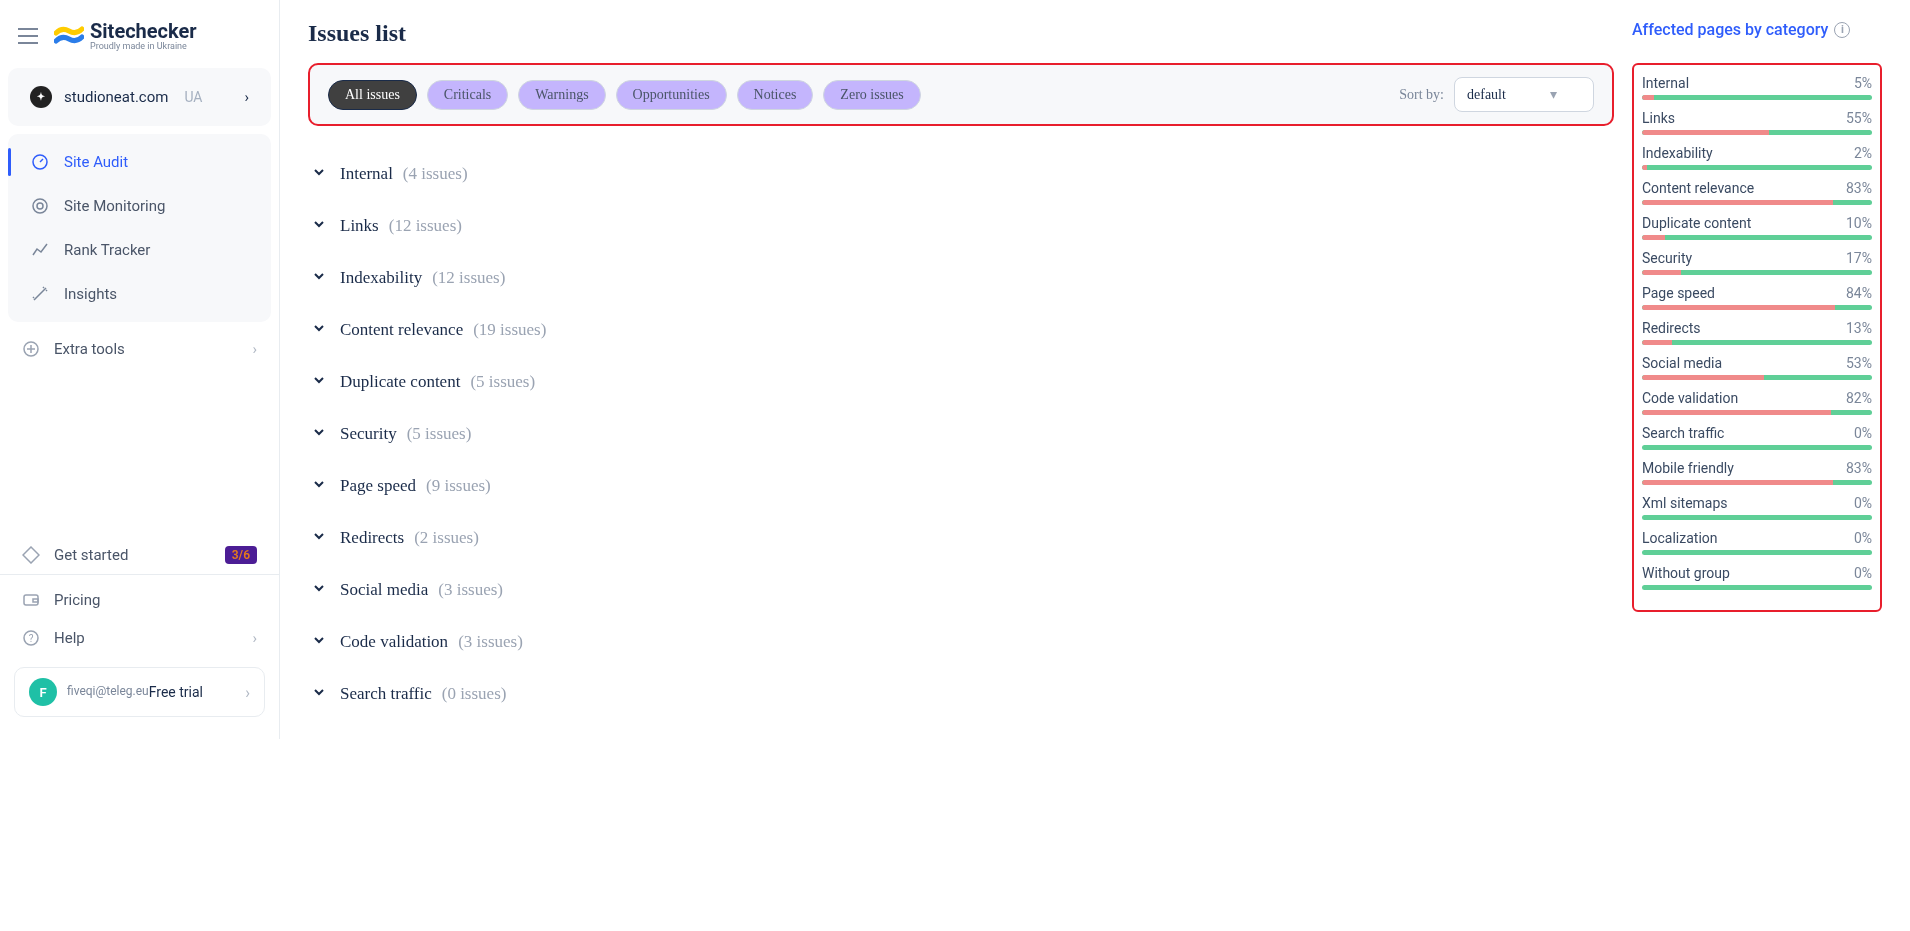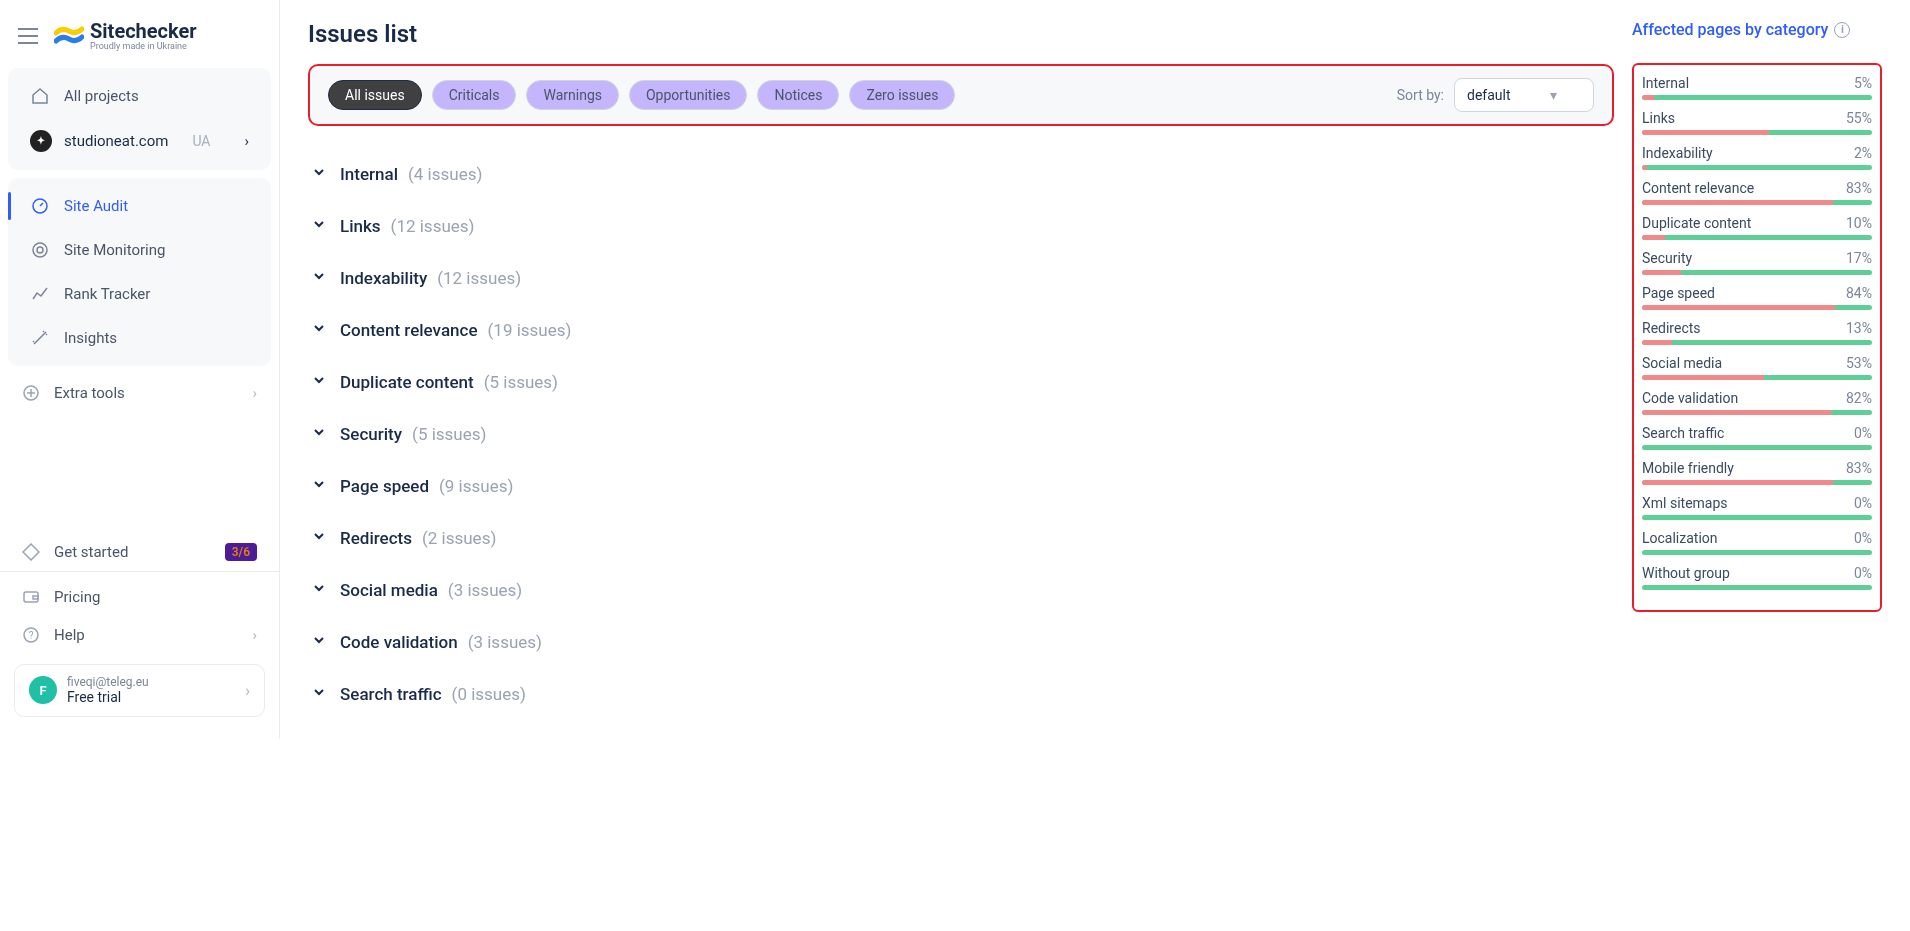--- a/index.html
+++ b/index.html
@@ -15,34 +15,34 @@
 .logo-sub { font-size: 9px; color: #7a8699; }
 .logo-col { display:flex; flex-direction:column; line-height:1.1;}
 .nav-group { padding: 6px 8px; background: #f7f8fa; border-radius: 10px; margin: 0 8px 8px; }
 .nav-item { display: flex; align-items: center; gap: 14px; padding: 12px 14px; color: #4a5568; cursor: pointer; border-radius: 8px; position: relative; font-size: 15px;}
 .nav-item.active { color: #2f5dfb; }
 .nav-item.active::before { content:''; position:absolute; left:-8px; top:8px; bottom:8px; width:3px; background:#2f5dfb; border-radius:2px;}
 .nav-item .icon { width: 20px; height: 20px; color:#7a8699; display:flex;align-items:center;justify-content:center;}
 .nav-item.active .icon { color:#2f5dfb; }
 .project-item { display:flex; align-items:center; gap:12px; padding: 12px 14px; cursor:pointer; font-size:15px;}
 .project-badge { width:22px; height:22px; border-radius:50%; background:#222; color:#fff; font-size:10px; font-weight:700; display:flex;align-items:center;justify-content:center;}
-.project-ua { color:#a5b0c0; font-size:14px; margin-left:12px;}
+.project-ua { color:#a5b0c0; font-size:14px; margin-left:4px;}
 .spacer { flex:1; }
 .get-started-badge { background:#4c1d95; color:#e67a1a; font-size:12px; padding:2px 7px; border-radius:4px; font-weight:600; margin-left:auto;}
 .bottom-block { border-top:1px solid #e8ecf0; padding-top:6px;}
 .user-card { margin:10px 14px; border:1px solid #e8ecf0; border-radius:10px; padding:10px 14px; display:flex; align-items:center; gap:10px; cursor:pointer;}
 .avatar-circle { width:28px;height:28px;border-radius:50%; background:#1fc0a6; color:#fff; display:flex;align-items:center;justify-content:center; font-weight:600; font-size:13px;}
-.user-col { display:flex; flex-direction:column; line-height:1.2;}
+.user-col { display:flex; flex-direction:row; line-height:1.2;}
 .user-email { font-size:12px; color:#7a8699;}
 .user-plan { font-size:14px; color:#1a2b49;}
 .simple-item { padding: 10px 22px; display:flex; align-items:center; gap:14px; color:#4a5568; cursor:pointer; font-size:15px;}
 
 
 .main { flex:1; padding: 20px 28px; display:flex; gap:18px; overflow:auto;}
-.main-left { flex:1; min-width:0;}
+.main-left { flex:1; min-width:0;font-family:Liberation Serif, serif;}
 .page-title { font-size:24px; font-weight:600; color:#1a2b49; margin-bottom: 16px;}
 .filter-bar { border:2px solid #e81e2c; background:#f7f8fa; border-radius:10px; padding:12px 18px; display:flex; align-items:center; gap:10px; margin-bottom:22px;}
 .chip { border:1px solid #cfd6e0; background:#c4b5fd; color:#4a5568; border-radius:18px; padding:6px 16px; font-size:14px; cursor:pointer;}
 .chip.active { background:#404040; color:#fff; border-color:#1a2b49;}
 .sort-wrap { margin-left:auto; display:flex; align-items:center; gap:10px;}
 .sort-label { color:#7a8699; font-size:14px;}
 .sort-select { border:1px solid #cfd6e0; background:#fff; border-radius:8px; padding:8px 36px 8px 12px; font-size:14px; color:#1a2b49; cursor:pointer; position:relative; min-width:140px; display:flex; align-items:center;}
 .sort-select .chev { margin-left:auto; color:#9aa3b2;}
 
 .issue-row { display:flex; align-items:center; gap:10px; padding: 16px 4px; cursor:pointer;}
@@ -82,28 +82,20 @@
           <path d="M2 18 Q8 12 15 16 Q22 20 28 14" stroke="#2b7de9" stroke-width="5" fill="none" stroke-linecap="round"></path>
         </svg>
         <div class="logo-col">
           <span class="logo-text">Sitechecker</span>
           <span class="logo-sub">Proudly made in Ukraine</span>
         </div>
       </div>
     </div>
 
     <div class="nav-group">
-      <div class="nav-item">
-        <span class="icon">
-            <svg width="18" height="18" viewBox="0 0 18 18">
-              <path d="M2 8l7-6 7 6v8H2z" fill="none" stroke="currentColor" stroke-width="1.5"></path>
-            </svg>
-          </span>
-        <span>All projects</span>
-      </div>
       <div class="project-item">
         <span class="project-badge">✦</span>
         <span>studioneat.com</span>
         <span class="project-ua">UA</span>
         <span class="chev" style="margin-left:auto;">›</span>
       </div>
     </div>
 
     <div class="nav-group">
       <div class="nav-item active">

